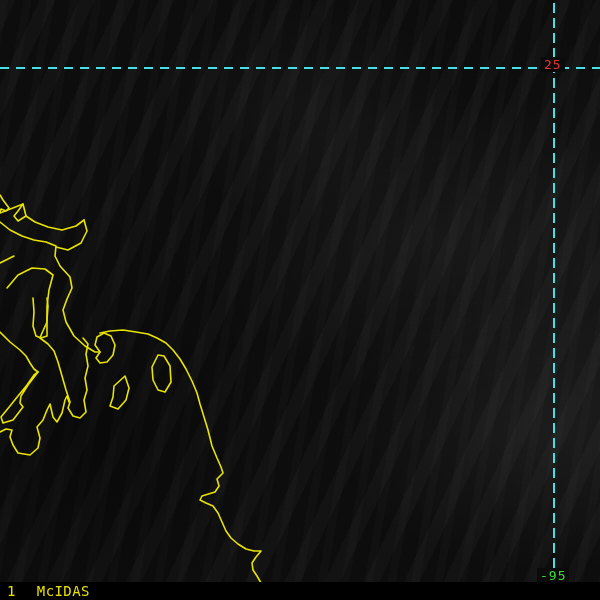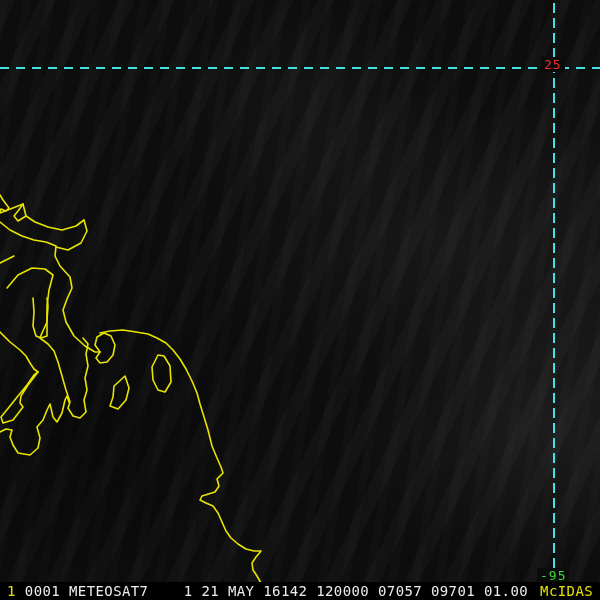--- a/index.html
+++ b/index.html
@@ -66,17 +66,16 @@
       <path class="coast" d="M38,372 L28,385 L21,396 L20,403 L23,407 L13,420 L3,423 L1,417 L10,406 L18,396 L27,385 L34,375 L38,372"></path>
       <path class="coast" d="M0,432 L6,429 L12,430 L10,437 L13,445 L18,453 L30,455 L38,448 L40,438 L37,427 L43,420 L47,410 L50,404 L53,417 L57,422 L62,413 L65,400 L67,396 L69,402"></path>
     </g>
   </svg>
 
   <span class="grid-label lat-label" style="color:#f03030">25</span>
   <span class="grid-label lon-label" style="color:#3ddc3d">-95</span>
 
   <div class="statusbar">
     <span class="fr" style="color:#e8e000">1</span>
-    <span class="info" style="color:#ededed">0001 METEOSAT7    1 21 MAY 16142 120000 07057 09701 01.00</span>
     <span class="brand" style="color:#e8e000">McIDAS</span>
   </div>
 
 </div>
 
 </body></html>

